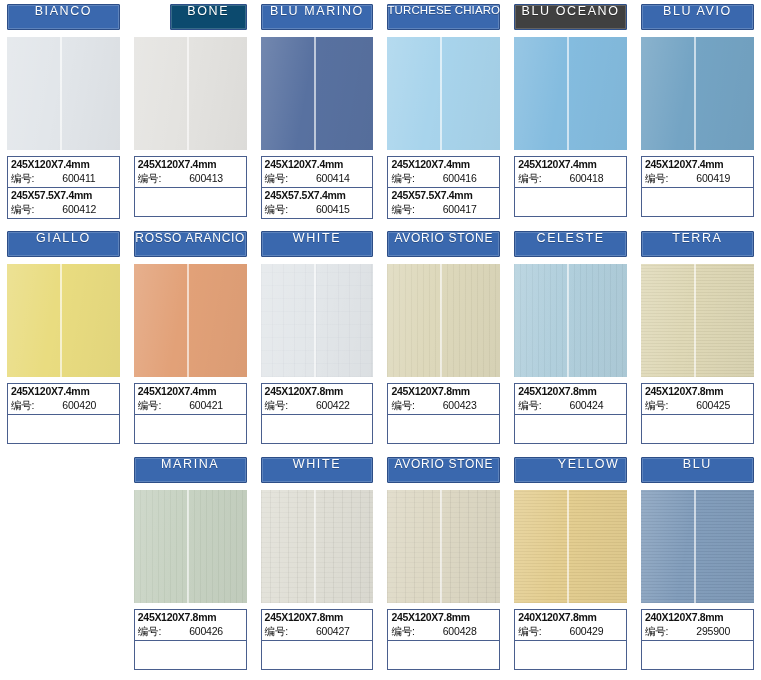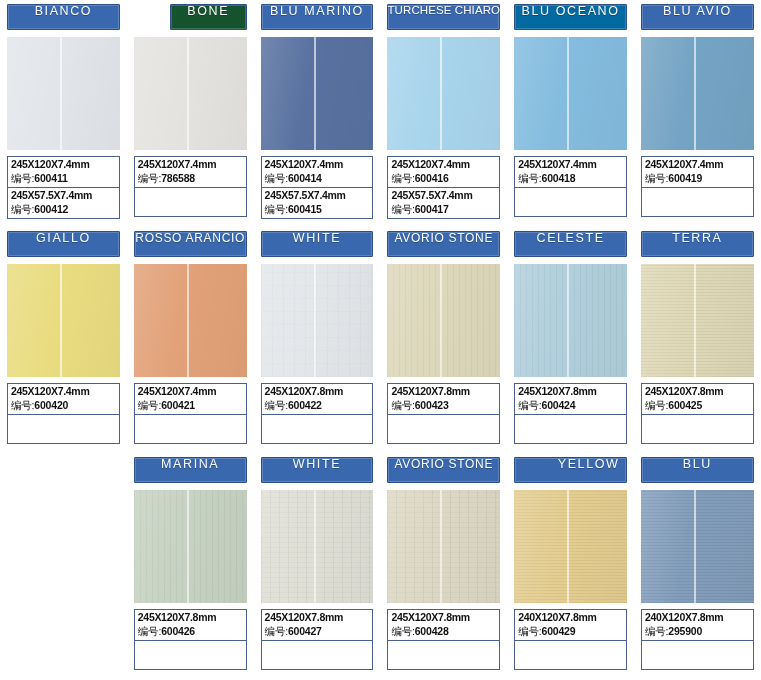--- a/index.html
+++ b/index.html
@@ -149,21 +149,21 @@
     white-space: nowrap;
     letter-spacing: -0.3px;
   }
   .spec-code {
     font-size: 10.5px;
     color: #111111;
     line-height: 14px;
     white-space: nowrap;
     letter-spacing: -0.2px;
   }
-  .spec-code b { font-weight: 700; }
+  .spec-code b { font-weight: 400; margin-left: 28px; }
   .spec-row.blank { min-height: 29px; }
 </style>
 </head>
 <body>
 
 <div id="catalog-grid">
     <div class="tile-cell">
       <div class="tile-banner" style="background: rgb(58, 104, 174); border-color: rgb(45, 78, 135);">
         <span class="tile-banner-label " style="color: rgb(255, 255, 255);">BIANCO</span>
       </div>
@@ -177,32 +177,32 @@
           <div class="spec-size">245X120X7.4mm</div>
           <div class="spec-code"><span>编号:</span><b>600411</b></div>
         </div>
         <div class="spec-row" style="border-top-color: rgb(74, 95, 142);">
           <div class="spec-size">245X57.5X7.4mm</div>
           <div class="spec-code"><span>编号:</span><b>600412</b></div>
         </div>
       </div>
     </div>
     <div class="tile-cell">
-      <div class="tile-banner" style="background: #14532d; border-color: rgb(45, 78, 135); margin-left: 36px;">
+      <div class="tile-banner" style="background: #0c4a6e; border-color: rgb(45, 78, 135); margin-left: 36px;">
         <span class="tile-banner-label " style="color: rgb(255, 255, 255);">BONE</span>
       </div>
       <div class="tile-swatch">
         <div class="swatch-body tex-none" style="background: rgb(228, 227, 224);"></div>
         <div class="swatch-grout"></div>
         <div class="swatch-sheen"></div>
       </div>
       <div class="tile-spec" style="border-color: rgb(74, 95, 142);">
         <div class="spec-row" style="border-top-color: rgb(74, 95, 142);">
           <div class="spec-size">245X120X7.4mm</div>
-          <div class="spec-code"><span>编号:</span><b>786588</b></div>
+          <div class="spec-code"><span>编号:</span><b>600413</b></div>
         </div>
         <div class="spec-row blank" style="border-top-color: rgb(74, 95, 142);"></div>
       </div>
     </div>
     <div class="tile-cell">
       <div class="tile-banner" style="background: rgb(58, 104, 174); border-color: rgb(45, 78, 135);">
         <span class="tile-banner-label " style="color: rgb(255, 255, 255);">BLU MARINO</span>
       </div>
       <div class="tile-swatch">
         <div class="swatch-body tex-none" style="background: rgb(88, 113, 160);"></div>
@@ -234,21 +234,21 @@
           <div class="spec-size">245X120X7.4mm</div>
           <div class="spec-code"><span>编号:</span><b>600416</b></div>
         </div>
         <div class="spec-row" style="border-top-color: rgb(74, 95, 142);">
           <div class="spec-size">245X57.5X7.4mm</div>
           <div class="spec-code"><span>编号:</span><b>600417</b></div>
         </div>
       </div>
     </div>
     <div class="tile-cell">
-      <div class="tile-banner" style="background: #0369a1; border-color: rgb(45, 78, 135);">
+      <div class="tile-banner" style="background: #404040; border-color: rgb(45, 78, 135);">
         <span class="tile-banner-label " style="color: rgb(255, 255, 255);">BLU OCEANO</span>
       </div>
       <div class="tile-swatch">
         <div class="swatch-body tex-none" style="background: rgb(132, 188, 223);"></div>
         <div class="swatch-grout"></div>
         <div class="swatch-sheen"></div>
       </div>
       <div class="tile-spec" style="border-color: rgb(74, 95, 142);">
         <div class="spec-row" style="border-top-color: rgb(74, 95, 142);">
           <div class="spec-size">245X120X7.4mm</div>

